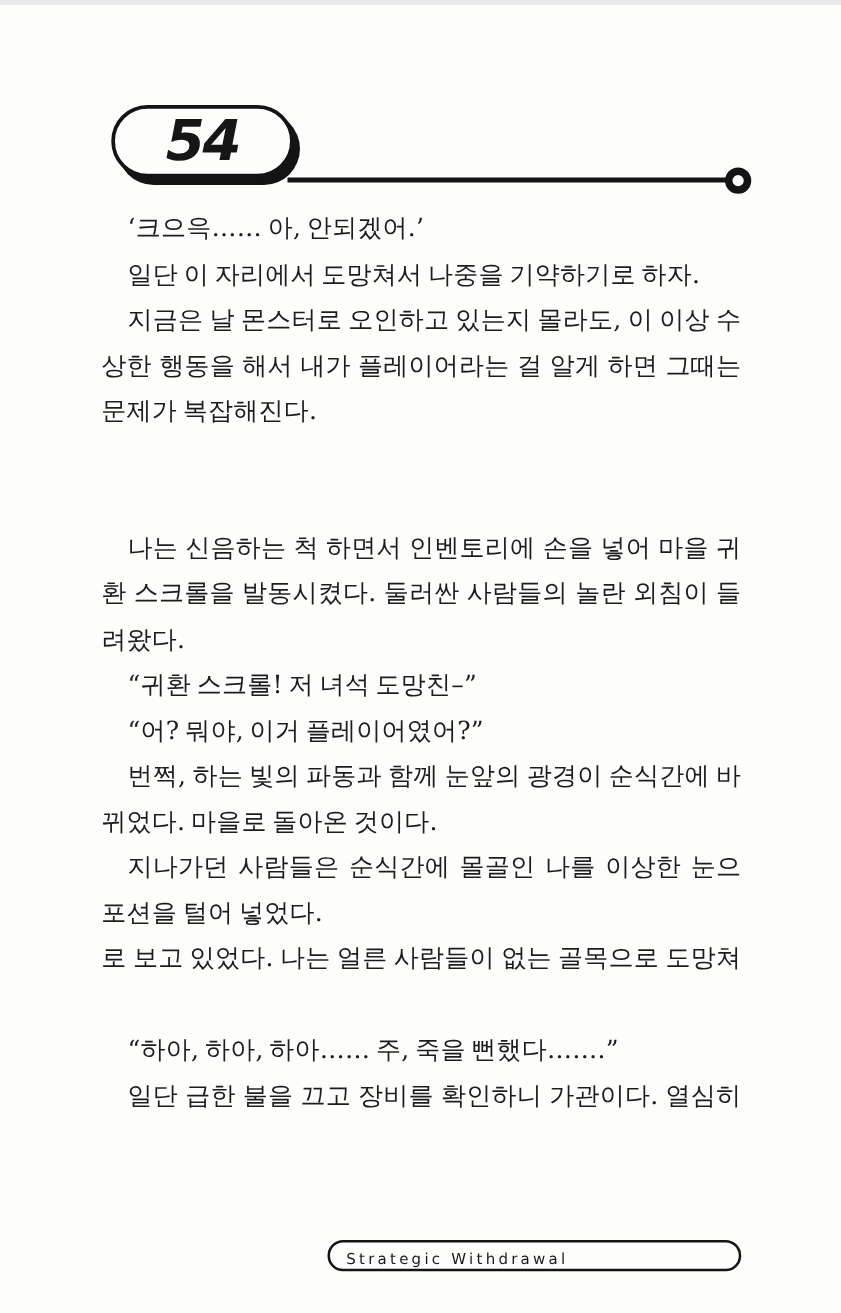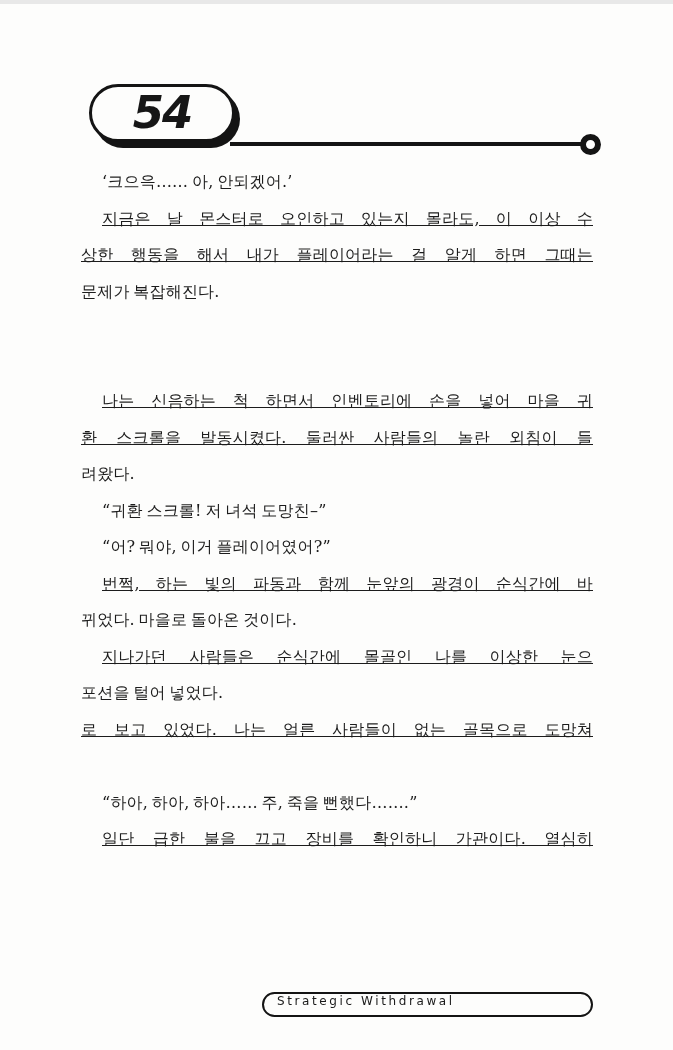--- a/index.html
+++ b/index.html
@@ -63,32 +63,31 @@
   
   .body-text {
     position: absolute;
     left: 81px;
     top: 160px;
     width: 512px;
   }
   .line {
     height: 36.5px;
     line-height: 36.5px;
-    font-size: 16px;
+    font-size: 20px;
     letter-spacing: 0.2px;
     word-spacing: -0.1em;
     white-space: nowrap;
     overflow: visible;
   }
   .line.indent { padding-left: 21px; }
   .line.full {
     white-space: normal;
     text-align: justify;
     text-align-last: justify;
-    text-decoration: underline;
   }
 
   
   .footer-chapter {
     position: absolute;
     left: 84px;
     top: 988px;
     width: 164px;
     height: 25px;
     background: #141414;
@@ -119,21 +118,21 @@
     position: absolute;
     left: 262px;
     top: 988px;
     width: 331px;
     height: 25px;
     box-sizing: border-box;
     border: 2.5px solid #141414;
     border-radius: 13px;
     background: #fdfdfc;
     display: flex;
-    align-items: flex-start;
+    align-items: flex-end;
     padding-left: 13px;
   }
   .footer-title-label {
     color: #1a1a1a;
     font-family: "DejaVu Sans", sans-serif;
     font-size: 12px;
     letter-spacing: 2.6px;
     white-space: nowrap;
     transform: translateY(-0.5px);
   }
@@ -144,20 +143,21 @@
 <div class="page">
 
   <div class="rule"></div>
   <div class="ring"></div>
   <div class="badge">
     <span class="badge-num">54</span>
   </div>
 
   <div class="body-text">
       <div class="line indent">‘크으윽…… 아, 안되겠어.’</div>
+      <div class="line indent">일단 이 자리에서 도망쳐서 나중을 기약하기로 하자.</div>
       <div class="line indent full">지금은 날 몬스터로 오인하고 있는지 몰라도, 이 이상 수</div>
       <div class="line full">상한 행동을 해서 내가 플레이어라는 걸 알게 하면 그때는</div>
       <div class="line">문제가 복잡해진다.</div>
       <div class="line"></div>
       <div class="line"></div>
       <div class="line indent full">나는 신음하는 척 하면서 인벤토리에 손을 넣어 마을 귀</div>
       <div class="line full">환 스크롤을 발동시켰다. 둘러싼 사람들의 놀란 외침이 들</div>
       <div class="line">려왔다.</div>
       <div class="line indent">“귀환 스크롤! 저 녀석 도망친–”</div>
       <div class="line indent">“어? 뭐야, 이거 플레이어였어?”</div>

